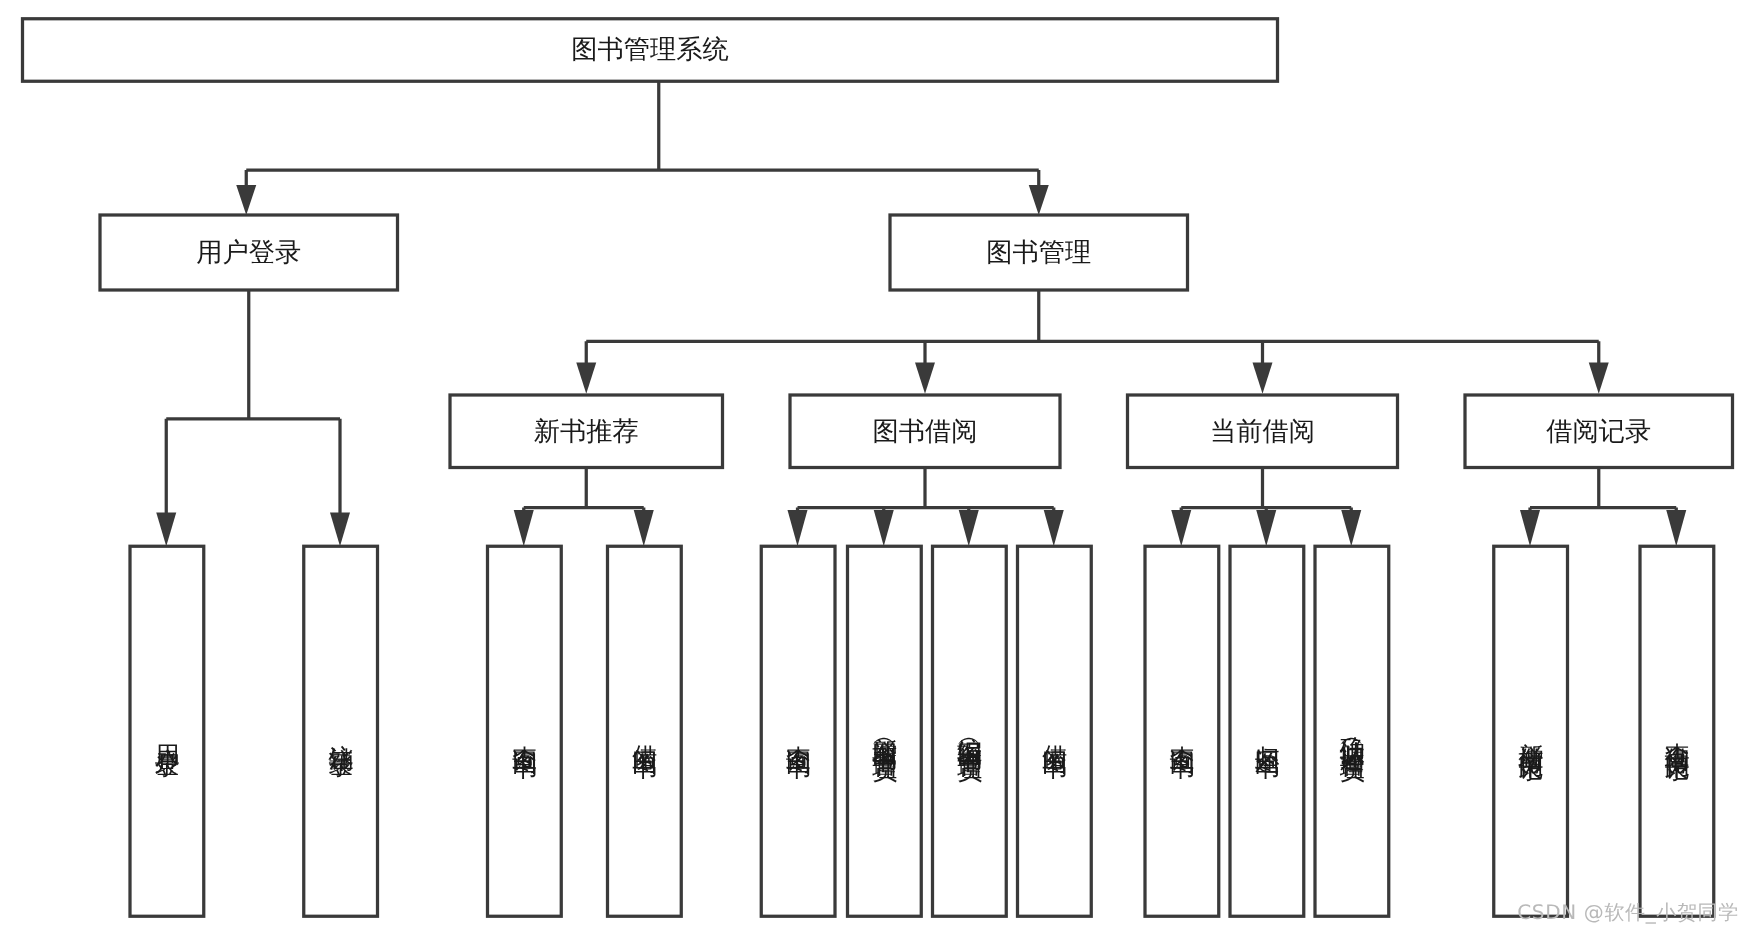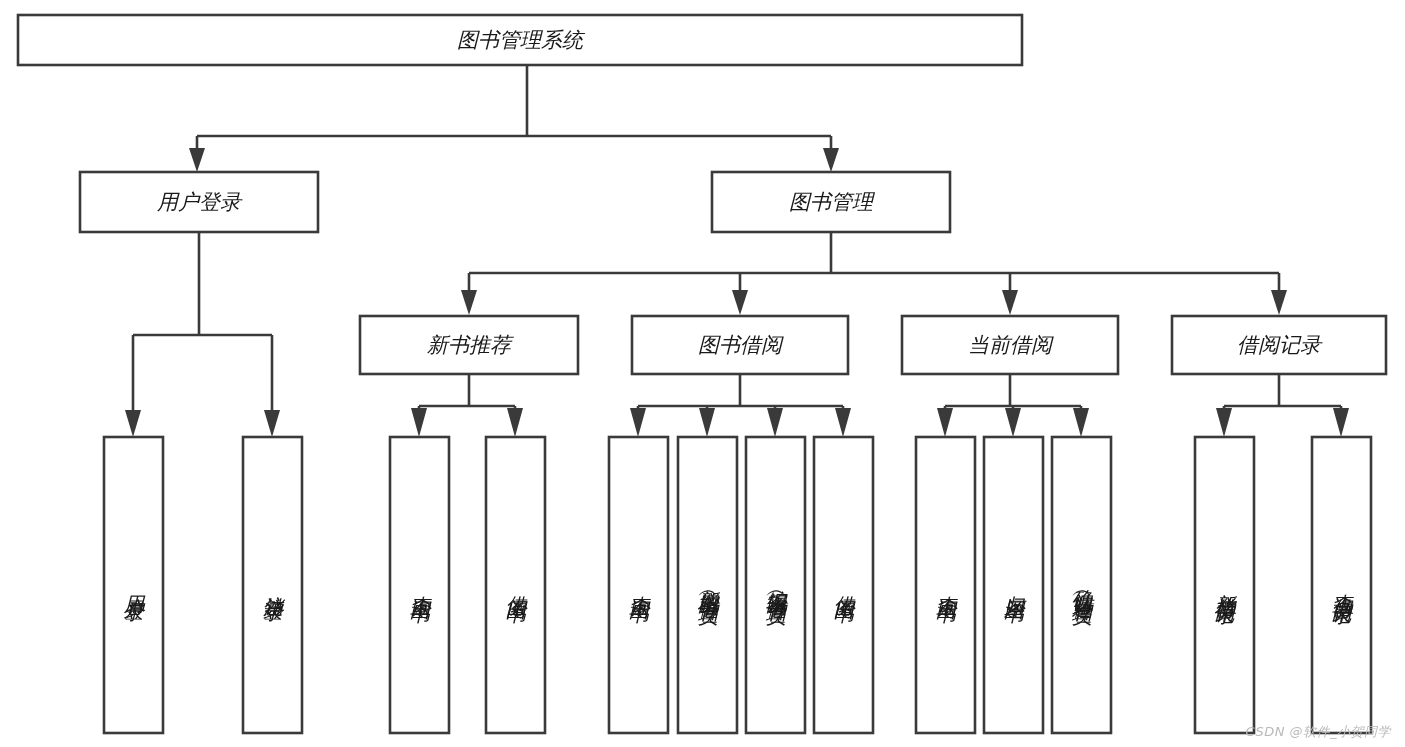--- a/index.html
+++ b/index.html
@@ -10,21 +10,20 @@
   }
   body {
     font-family: "DejaVu Sans", "Liberation Sans", sans-serif;
   }
   #diagram-root {
     position: relative;
     width: 1405px;
     height: 747px;
     background: #ffffff;
     overflow: hidden;
-    font-style: italic;
   }
   svg.diagram-canvas {
     position: absolute;
     left: 0;
     top: 0;
     width: 1405px;
     height: 747px;
   }
   .node-rect {
     fill: #ffffff;
@@ -70,21 +69,21 @@
     align-items: center;
     justify-content: center;
     text-align: center;
     white-space: pre;
   }
   .watermark {
     position: absolute;
     right: 14px;
     bottom: 6px;
     font-family: "DejaVu Sans", "Liberation Sans", sans-serif;
-    font-size: 13px;
+    font-size: 16px;
     color: #b9b9b9;
     letter-spacing: 0.5px;
     white-space: pre;
     pointer-events: none;
   }
 </style>
 </head>
 <body>
 
 <div id="diagram-root">

